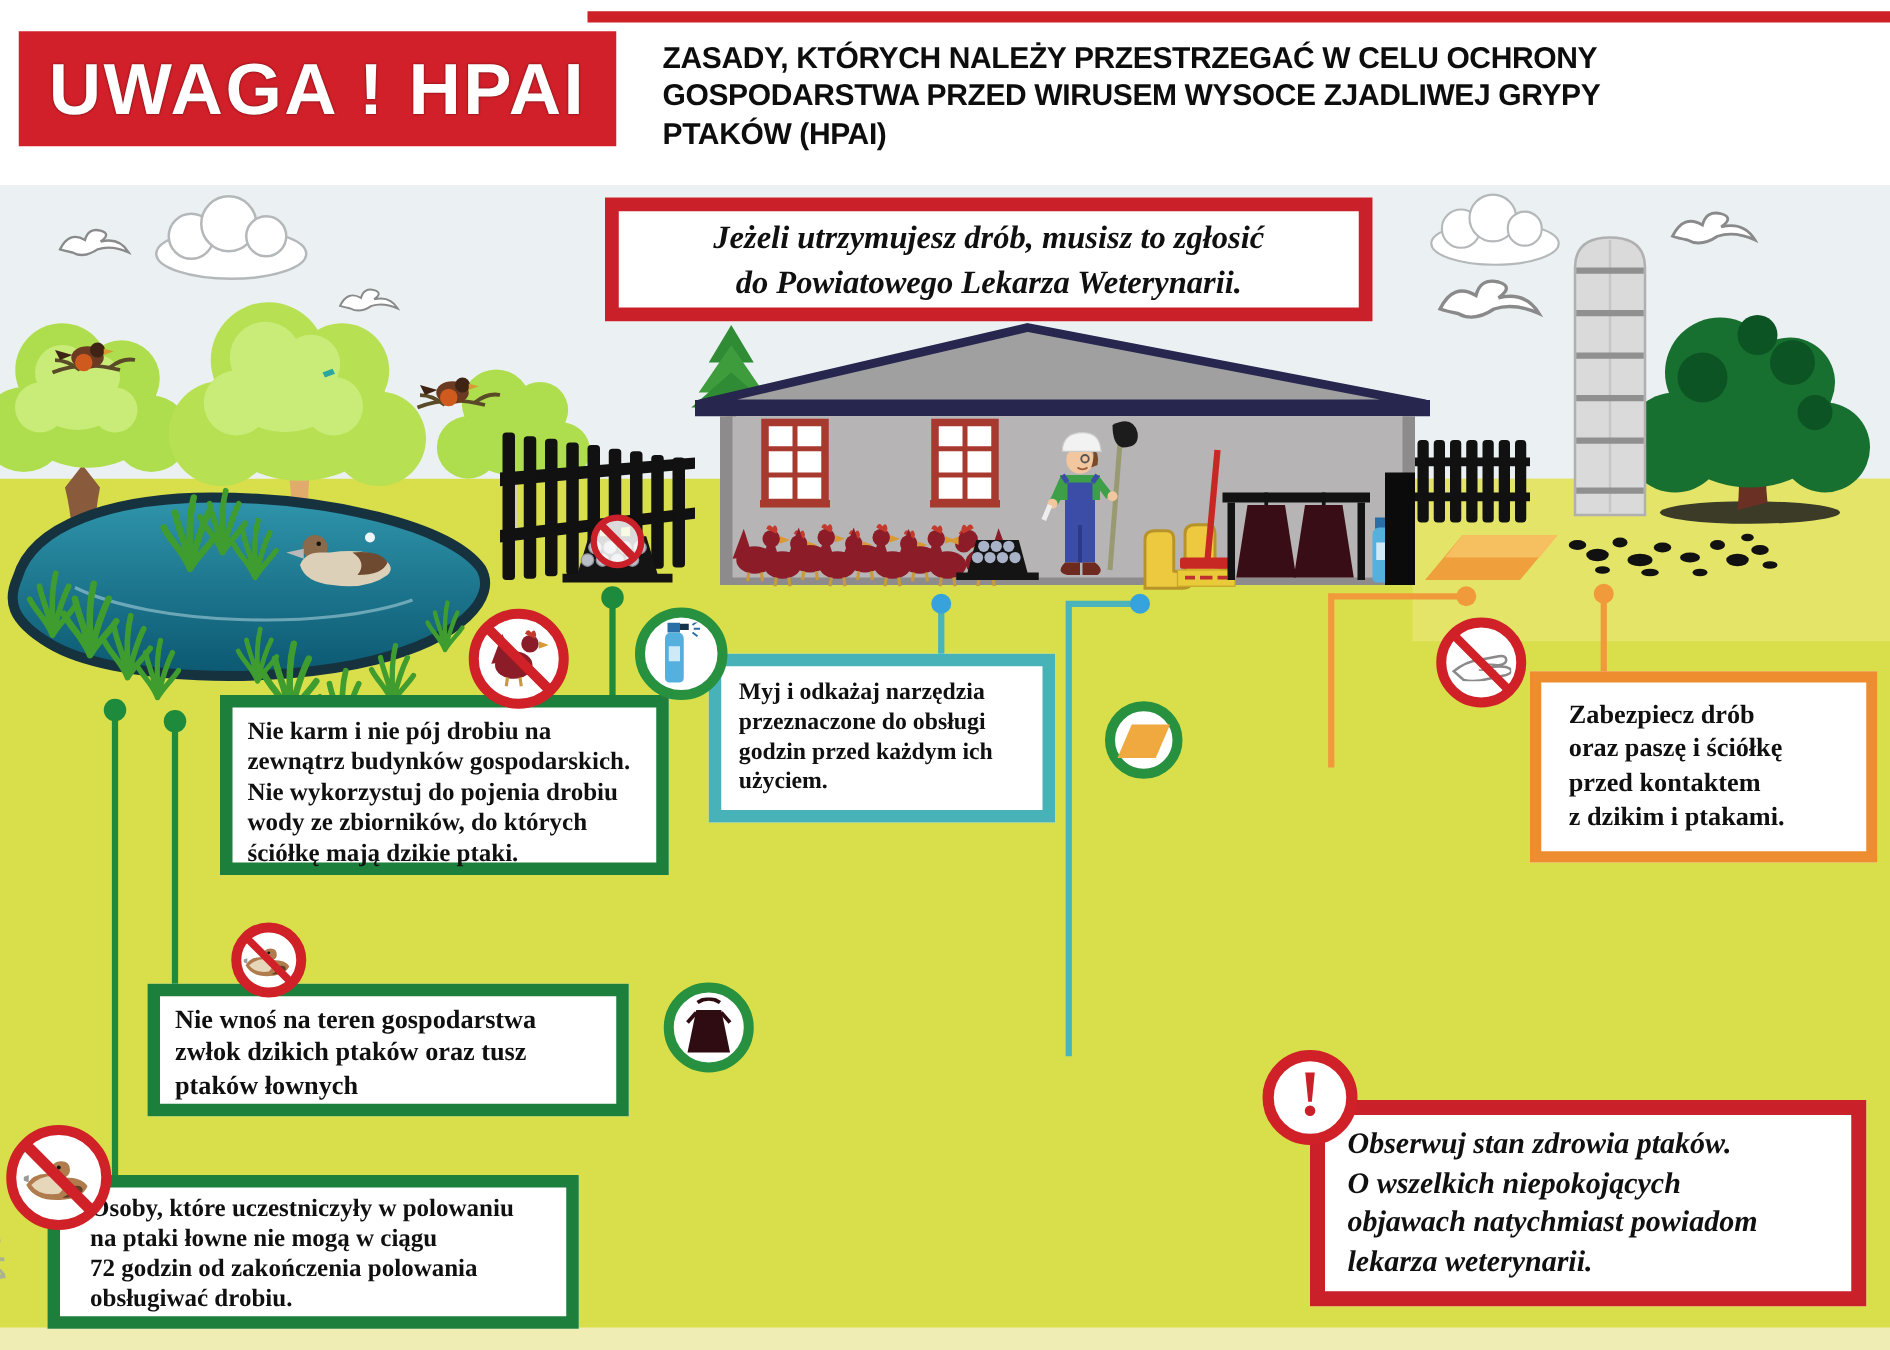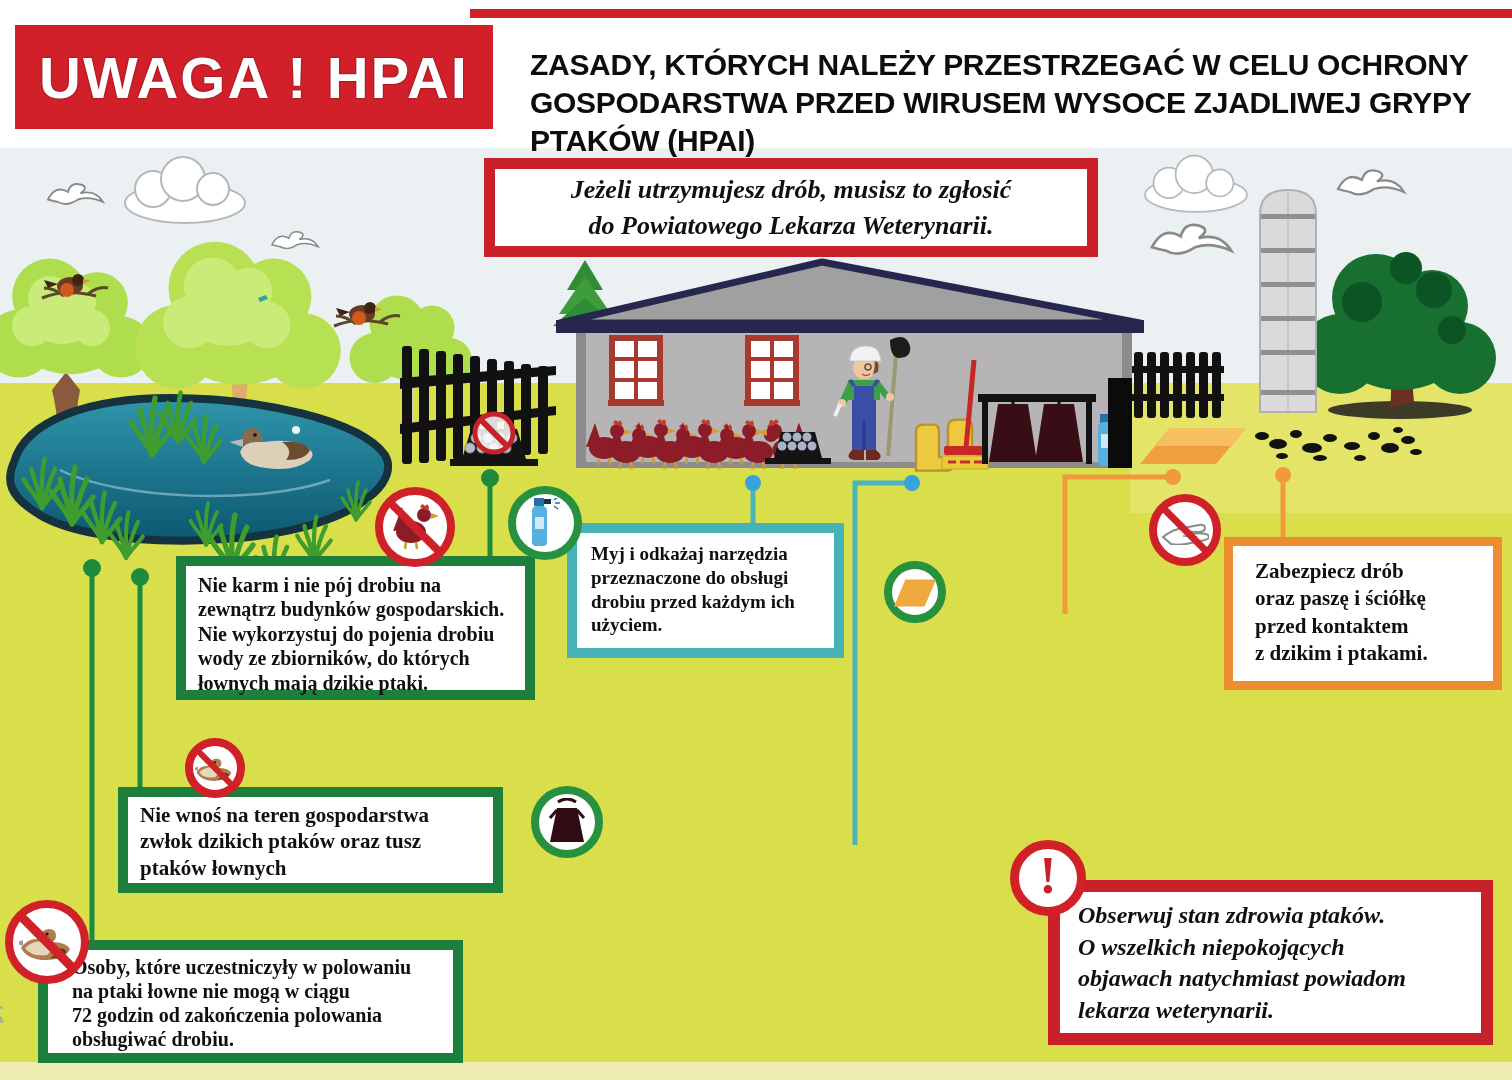--- a/index.html
+++ b/index.html
@@ -1,27 +1,27 @@
 <!DOCTYPE html>
 <html><head>
 <meta charset="utf-8">
 <style>
   html,body{margin:0;padding:0;background:#ffffff;}
   #poster{position:relative;width:1512px;height:1080px;overflow:hidden;background:#ffffff;
           font-family:"Liberation Sans",sans-serif;}
   #scene{position:absolute;left:0;top:0;z-index:1;}
 
   
-  .banner{position:absolute;left:15px;top:25px;width:478px;height:104px;background:#d2202a;
+  .banner{position:absolute;left:15px;top:25px;width:478px;height:92px;background:#d2202a;
           display:flex;align-items:center;justify-content:center;z-index:3;}
   .banner span{color:#ffffff;font-weight:bold;font-size:58px;letter-spacing:2px;
                text-shadow:0 0 2px #5a0a0a;white-space:nowrap;}
   .header-title{position:absolute;left:530px;top:32px;width:965px;z-index:3;
-                font-weight:bold;font-size:30px;line-height:1.27;color:#0d0d0d;
-                letter-spacing:-0.3px;white-space:pre-line;margin-top:14px;}
+                font-weight:bold;font-size:24px;line-height:1.27;color:#0d0d0d;
+                letter-spacing:-0.3px;white-space:pre-line;}
 
   
   .callout{position:absolute;background:#ffffff;z-index:5;color:#101010;
            font-family:"Liberation Serif",serif;font-weight:bold;white-space:pre-line;
            box-sizing:border-box;}
   .b-green {border:10px solid #1c7f3b;}
   .b-teal  {border:10px solid #47b2b8;}
   .b-orange{border:9px  solid #ee8d30;margin-left:24px;}
   .b-red   {border:12px solid #c9202a;font-style:italic;}
 
@@ -403,24 +403,24 @@
 PTAKÓW (HPAI)</div>
 
   <div class="callout b-red c-report">
     <span>Jeżeli utrzymujesz drób, musisz to zgłosić
 do Powiatowego Lekarza Weterynarii.</span>
   </div>
   <div class="callout b-green c-feeding">Nie karm i nie pój drobiu na
 zewnątrz budynków gospodarskich.
 Nie wykorzystuj do pojenia drobiu
 wody ze zbiorników, do których
-łownych mają dzikie ptaki.</div>
+ściółkę mają dzikie ptaki.</div>
   <div class="callout b-teal c-tools">Myj i odkażaj narzędzia
 przeznaczone do obsługi
-drobiu przed każdym ich
+godzin przed każdym ich
 użyciem.</div>
   <div class="callout b-orange c-protect">Zabezpiecz drób
 oraz paszę i ściółkę
 przed kontaktem
 z dzikim i ptakami.</div>
   <div class="callout b-green c-carcass">Nie wnoś na teren gospodarstwa
 zwłok dzikich ptaków oraz tusz
 ptaków łownych</div>
   <div class="callout b-green c-hunters">Osoby, które uczestniczyły w polowaniu
 na ptaki łowne nie mogą w ciągu

